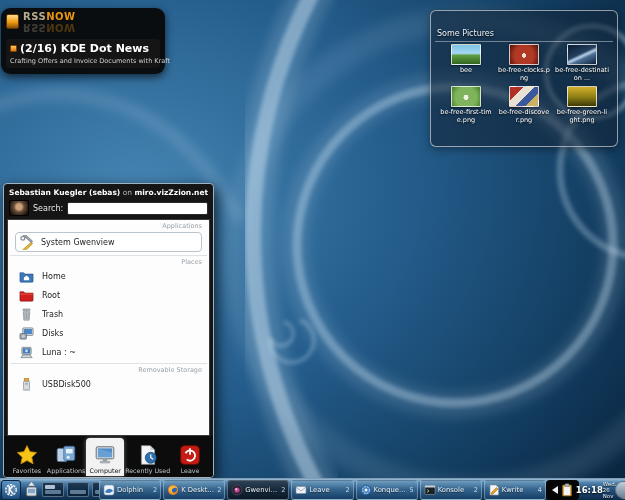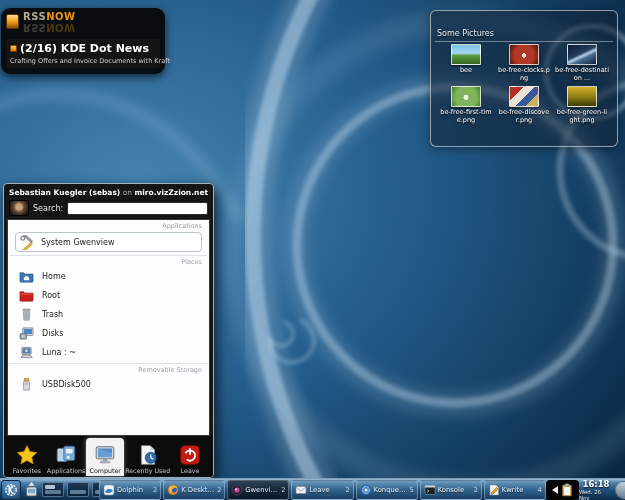--- a/index.html
+++ b/index.html
@@ -111,21 +111,21 @@
   .task-icon { width:12px; height:12px; flex:none; }
   .task-label { flex:1; font-size:6.8px; color:#eef4fa; white-space:nowrap;
     overflow:hidden; text-overflow:ellipsis; text-shadow:0 1px 1px rgba(0,0,0,.6); }
   .task-count { flex:none; font-size:6.5px; color:#d8e4ee; opacity:.9; }
   .tray { position:absolute; right:46px; top:1px; height:20px; width:33px;
     background:#050505; border-radius:4px; display:flex; align-items:center;
     justify-content:center; gap:3px; }
   .tray-arrow { width:0; height:0; border-top:4px solid transparent;
     border-bottom:4px solid transparent; border-right:6px solid #f0f0f0; }
   .clock { position:absolute; right:12px; top:1px; width:34px; height:20px;
-    display:flex; flex-direction:column; align-items:center; justify-content:center; }
+    display:flex; flex-direction:row; align-items:center; justify-content:center; }
   .clock-time { font-size:8.5px; font-weight:bold; color:#fff; line-height:9px;
     text-shadow:0 1px 2px #000; }
   .clock-date { font-size:5.4px; color:#e8eef4; line-height:6px; text-shadow:0 1px 1px #000; }
   .cashew { position:absolute; right:-8px; top:2px; width:18px; height:18px;
     border-radius:50%; background:linear-gradient(180deg,#d4dde4,#7c8f9e);
     opacity:.85; border:1px solid rgba(0,0,0,.3); }
 </style>
 </head>
 <body>
 

